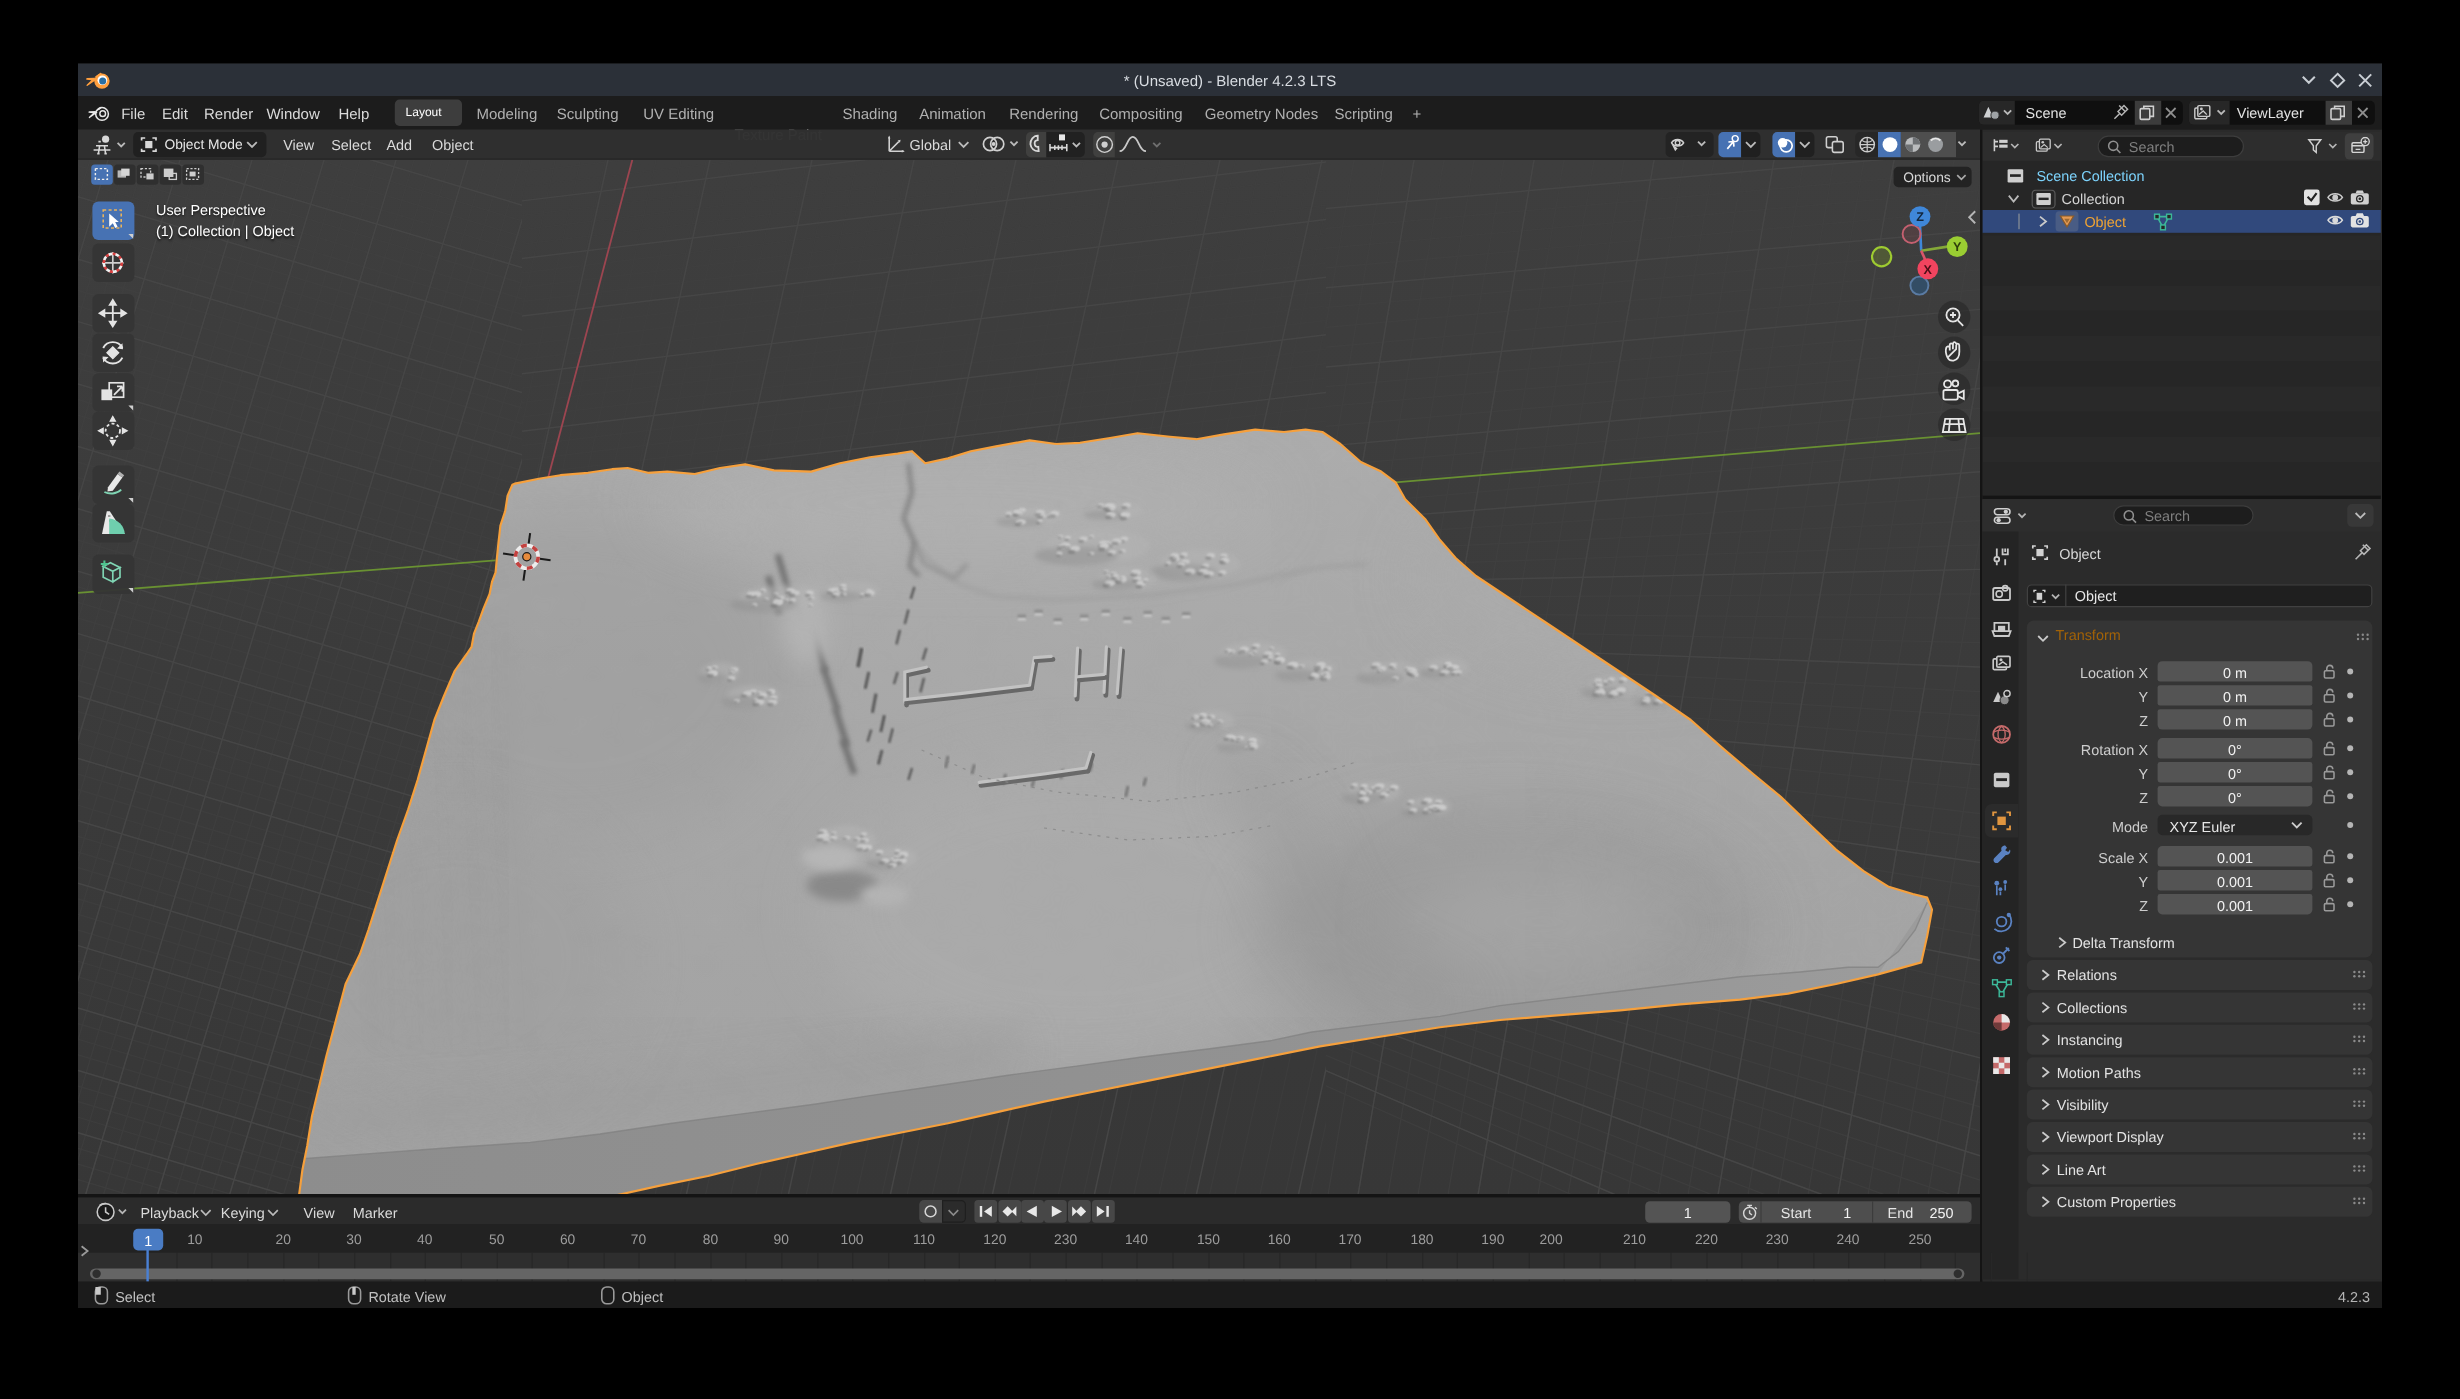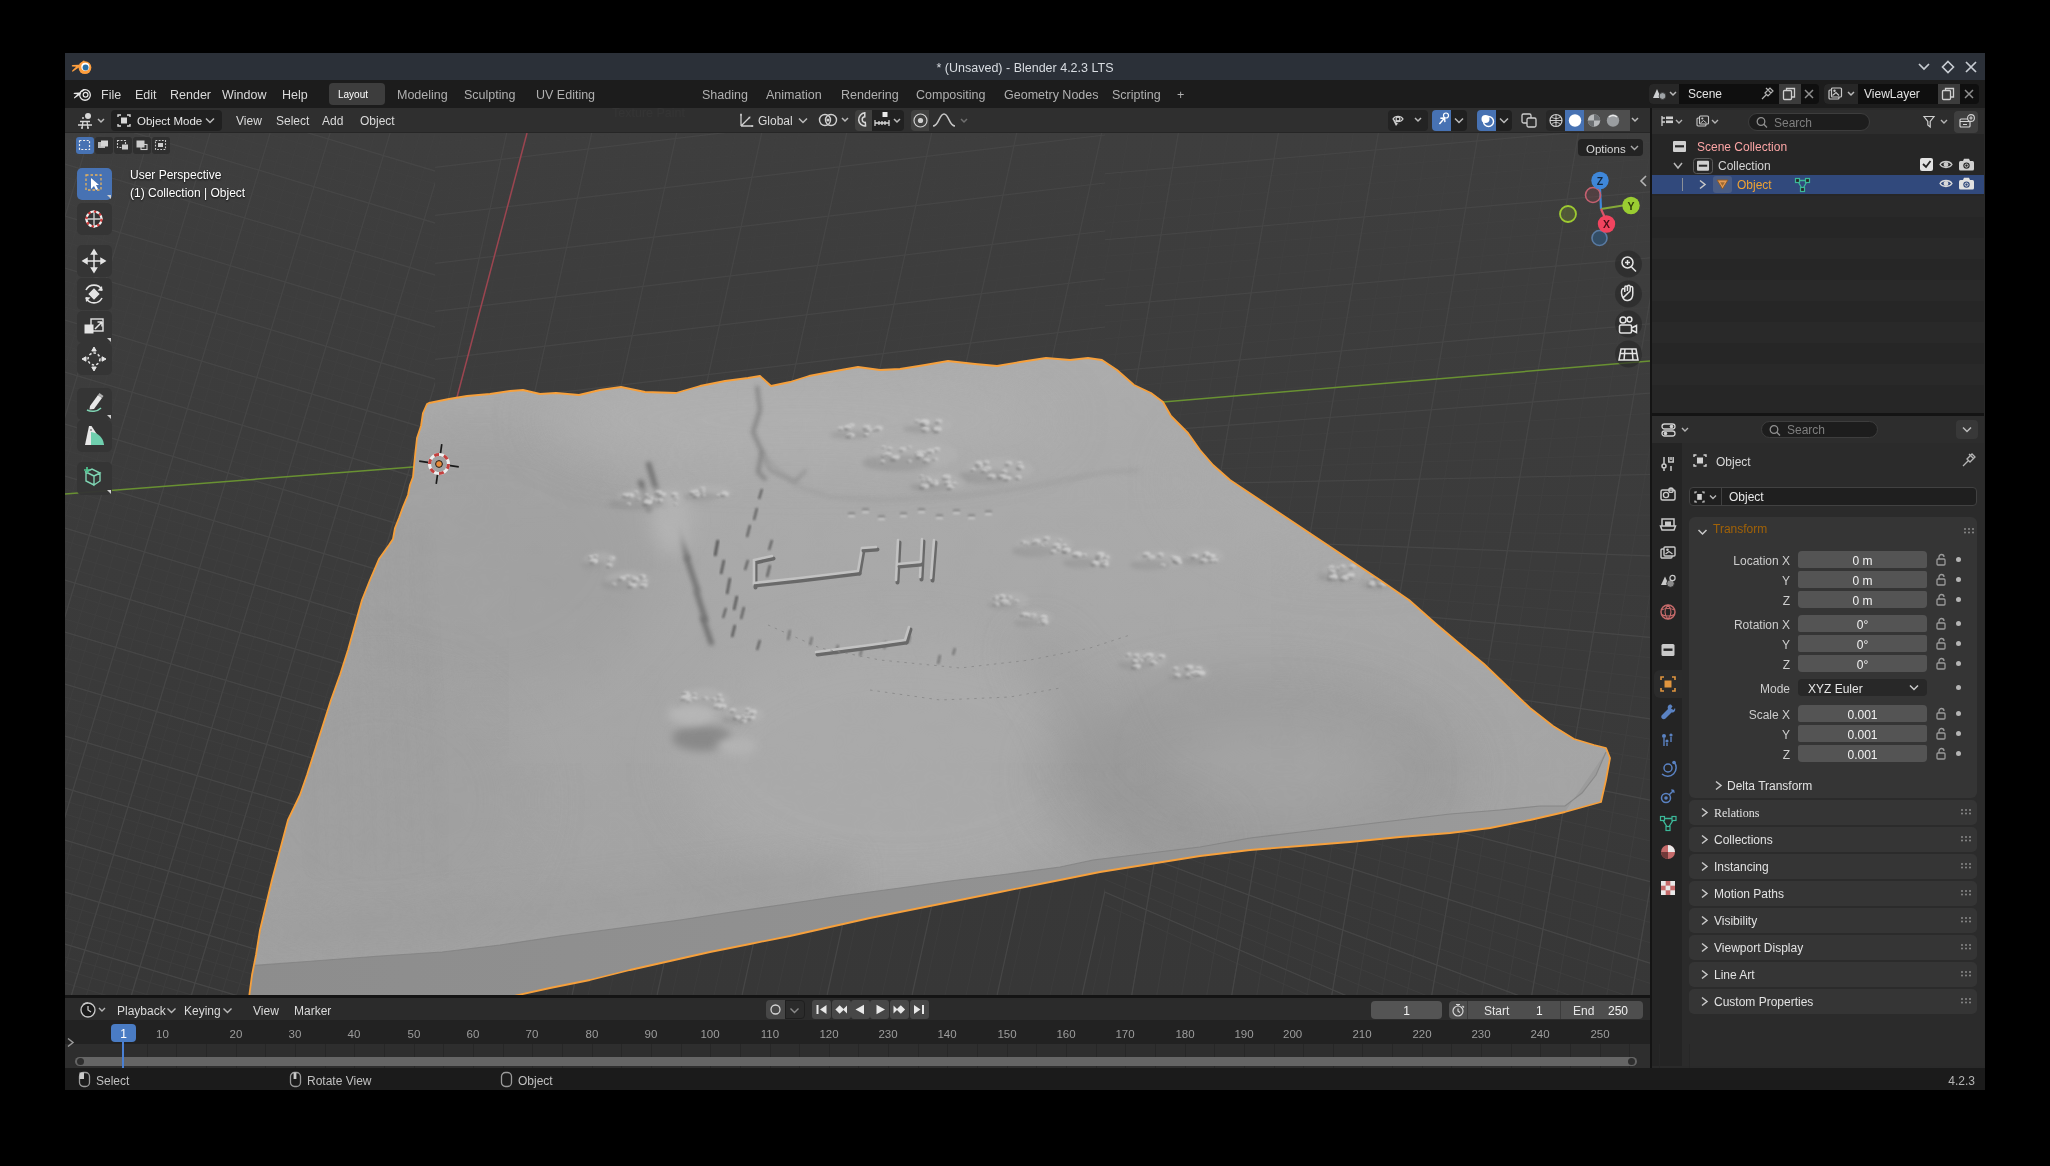--- a/index.html
+++ b/index.html
@@ -1497,21 +1497,21 @@
 <svg class="abs" style="left:1958px;top:114px" width="17" height="16" viewBox="0 0 17 16">
 <rect x="2" y="5" width="10" height="8" rx="1" fill="none" stroke="#d5d5d5" stroke-width="1.2"></rect>
 <path d="M 2,7.5 L 12,7.5 M 5,10.5 L 9,10.5" stroke="#d5d5d5" stroke-width="1.2"></path>
 <circle cx="13" cy="4" r="3.4" fill="#3f3f3f" stroke="#d5d5d5" stroke-width="1.1"></circle>
     <path d="M 13,2.3 L 13,5.7 M 11.3,4 L 14.7,4" stroke="#d5d5d5" stroke-width="1.1"></path>
 </svg>
 <svg class="abs" style="left:1670px;top:139px" width="20" height="15" viewBox="0 0 20 15">
 <rect x="3" y="2" width="13" height="11" rx="1" fill="#cfcfcf"></rect>
     <rect x="5" y="6.2" width="9" height="2.2" fill="#262626"></rect>
 </svg>
-<div class="tx" style="left:1697px;top:140px;color:#fca5a5;">Scene Collection</div>
+<div class="tx" style="left:1697px;top:140px;color:#7dd3fc;">Scene Collection</div>
 <svg class="abs" style="left:1672px;top:158px" width="42" height="16" viewBox="0 0 42 16">
 <path d="M 2,5 L 6,10 L 10,5" fill="none" stroke="#b9b9b9" stroke-width="1.5"></path>
 <rect x="21.5" y="0.5" width="19" height="15" rx="3" fill="none" stroke="#5a5a5a" stroke-width="1"></rect>
 <rect x="25" y="2.8" width="12" height="10" rx="1" fill="#cfcfcf"></rect>
     <rect x="26.8" y="6.7" width="8.4" height="2" fill="#262626"></rect>
 </svg>
 <div class="tx" style="left:1718px;top:159px;color:#d4d4d4;">Collection</div>
 <div class="abs" style="left:1652px;top:175px;width:332px;height:19px;background:#31497c;"></div>
 <div class="abs" style="left:1682px;top:178px;width:1px;height:13px;background:#8b9097;"></div>
 <svg class="abs" style="left:1697px;top:179px" width="12" height="11" viewBox="0 0 12 11">
@@ -1769,21 +1769,21 @@
   </svg>
 <div class="abs" style="left:1956px;top:751px;width:5px;height:5px;background:#b5b5b5;border-radius:50%;"></div>
 <svg class="abs" style="left:1714px;top:780px" width="9" height="11" viewBox="0 0 9 11">
     <path d="M 2,1.5 L 7,5.5 L 2,9.5" fill="none" stroke="#c9c9c9" stroke-width="1.5"></path>
   </svg>
 <div class="tx" style="left:1727px;top:779px;color:#e2e2e2;">Delta Transform</div>
 <div class="abs" style="left:1689px;top:800px;width:288px;height:25px;background:#353535;border-radius:5px;"></div>
 <svg class="abs" style="left:1700px;top:807px" width="9" height="11" viewBox="0 0 9 11">
     <path d="M 2,1.5 L 7,5.5 L 2,9.5" fill="none" stroke="#c9c9c9" stroke-width="1.5"></path>
   </svg>
-<div class="tx" style="left:1714px;top:806px;color:#e2e2e2;font-family:Liberation Serif, serif;">Relations</div>
+<div class="tx" style="left:1714px;top:806px;color:#e2e2e2;">Relations</div>
 <svg class="abs" style="left:1960px;top:808px" width="14" height="10" viewBox="0 0 14 10">
     <g fill="#8a8a8a">
       <circle cx="2" cy="2" r="1"></circle>
       <circle cx="6" cy="2" r="1"></circle>
       <circle cx="10" cy="2" r="1"></circle>
       <circle cx="2" cy="5.5" r="1"></circle>
       <circle cx="6" cy="5.5" r="1"></circle>
       <circle cx="10" cy="5.5" r="1"></circle>
     </g>
   </svg>

